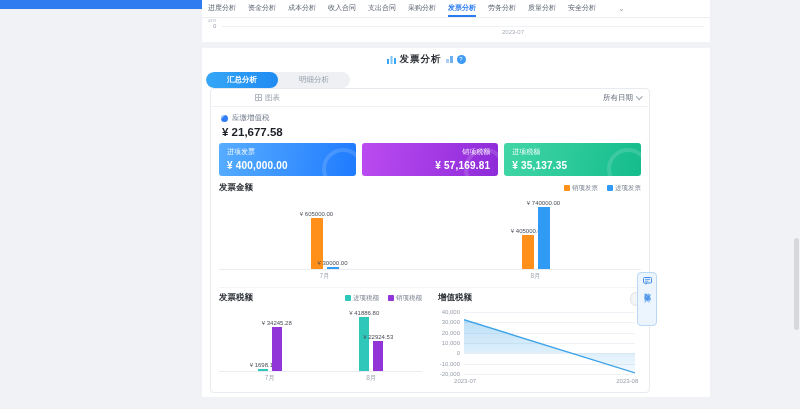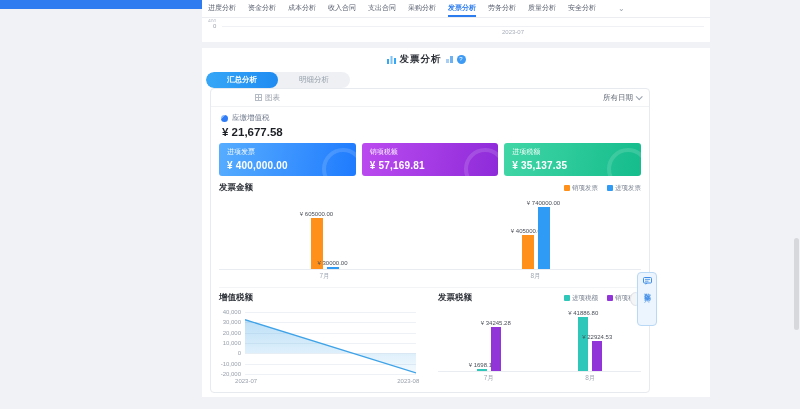--- a/index.html
+++ b/index.html
@@ -171,21 +171,21 @@
           <span class="kpi-label">应缴增值税</span>
         </div>
         <div class="kpi-value">¥ 21,677.58</div>
       </div>
 
       <div class="cards-row" id="cards-row">
           <div class="kpi-card" style="background: linear-gradient(100deg, rgb(87, 173, 255), rgb(31, 123, 254));">
             <span class="c-label">进项发票</span>
             <span class="c-value">¥ 400,000.00</span>
           </div>
-          <div class="kpi-card" style="background: linear-gradient(100deg, rgb(187, 75, 240), rgb(142, 43, 217));">
+          <div class="kpi-card" style="background: linear-gradient(100deg, rgb(187, 75, 240), rgb(142, 43, 217)); text-align: right;">
             <span class="c-label">销项税额</span>
             <span class="c-value">¥ 57,169.81</span>
           </div>
           <div class="kpi-card" style="background: linear-gradient(100deg, rgb(65, 214, 166), rgb(21, 188, 140));">
             <span class="c-label">进项税额</span>
             <span class="c-value">¥ 35,137.35</span>
           </div>
         </div>
 
       <div class="chart-block" id="chart1">
@@ -224,20 +224,61 @@
               </div>
             </div>
           </div>
         <div class="xlab-row" id="xlabs1">
             <span class="xlab">7月</span>
             <span class="xlab">8月</span>
           </div>
       </div>
 
       <div class="charts-bottom">
+        <div class="half" id="chart2">
+          <div class="chart-head">
+            <span class="chart-title">发票税额</span>
+            <div class="legend" id="legend2">
+                <span class="legend-item">
+                  <span class="legend-swatch" style="background: rgb(46, 199, 185);"></span>
+                  <span class="legend-label">进项税额</span>
+                </span>
+                <span class="legend-item">
+                  <span class="legend-swatch" style="background: rgb(145, 53, 216);"></span>
+                  <span class="legend-label">销项税额</span>
+                </span>
+              </div>
+          </div>
+          <div class="bars-row" id="bars2" style="height:56px;">
+              <div class="bar-group" style="gap: 4px;">
+                <div class="bar-wrap">
+                  <span class="bar-label">¥ 1698.11</span>
+                  <div class="bar" style="height: 2.2px; background: rgb(46, 199, 185);"></div>
+                </div>
+                <div class="bar-wrap">
+                  <span class="bar-label">¥ 34245.28</span>
+                  <div class="bar" style="height: 44.1px; background: rgb(145, 53, 216);"></div>
+                </div>
+              </div>
+              <div class="bar-group" style="gap: 4px;">
+                <div class="bar-wrap">
+                  <span class="bar-label">¥ 41886.80</span>
+                  <div class="bar" style="height: 54px; background: rgb(46, 199, 185);"></div>
+                </div>
+                <div class="bar-wrap">
+                  <span class="bar-label">¥ 22924.53</span>
+                  <div class="bar" style="height: 29.6px; background: rgb(145, 53, 216);"></div>
+                </div>
+              </div>
+            </div>
+          <div class="xlab-row" id="xlabs2">
+              <span class="xlab">7月</span>
+              <span class="xlab">8月</span>
+            </div>
+        </div>
         <div class="half" id="chart3">
           <div class="chart-head">
             <span class="chart-title">增值税额</span>
           </div>
           <div class="line-plot" id="line-plot">
               <span class="ytick" style="top: 1px;">40,000</span>
               <span class="ytick" style="top: 11.3px;">30,000</span>
               <span class="ytick" style="top: 21.7px;">20,000</span>
               <span class="ytick" style="top: 32px;">10,000</span>
               <span class="ytick" style="top: 42.3px;">0</span>
@@ -261,61 +302,20 @@
                 </defs>
                 <polygon points="0,7.70 100,60.93 100,41.33 0,41.33" fill="url(#vatFill)"></polygon>
                 <polyline points="0,7.70 100,60.93" fill="none" stroke="#3FA3E8" stroke-width="1.4" vector-effect="non-scaling-stroke"></polyline>
               </svg>
               <div class="line-xlabs">
                 <span class="xl-left">2023-07</span>
                 <span class="xl-right">2023-08</span>
               </div>
             </div>
         </div>
-        <div class="half" id="chart2">
-          <div class="chart-head">
-            <span class="chart-title">发票税额</span>
-            <div class="legend" id="legend2">
-                <span class="legend-item">
-                  <span class="legend-swatch" style="background: rgb(46, 199, 185);"></span>
-                  <span class="legend-label">进项税额</span>
-                </span>
-                <span class="legend-item">
-                  <span class="legend-swatch" style="background: rgb(145, 53, 216);"></span>
-                  <span class="legend-label">销项税额</span>
-                </span>
-              </div>
-          </div>
-          <div class="bars-row" id="bars2" style="height:56px;">
-              <div class="bar-group" style="gap: 4px;">
-                <div class="bar-wrap">
-                  <span class="bar-label">¥ 1698.11</span>
-                  <div class="bar" style="height: 2.2px; background: rgb(46, 199, 185);"></div>
-                </div>
-                <div class="bar-wrap">
-                  <span class="bar-label">¥ 34245.28</span>
-                  <div class="bar" style="height: 44.1px; background: rgb(145, 53, 216);"></div>
-                </div>
-              </div>
-              <div class="bar-group" style="gap: 4px;">
-                <div class="bar-wrap">
-                  <span class="bar-label">¥ 41886.80</span>
-                  <div class="bar" style="height: 54px; background: rgb(46, 199, 185);"></div>
-                </div>
-                <div class="bar-wrap">
-                  <span class="bar-label">¥ 22924.53</span>
-                  <div class="bar" style="height: 29.6px; background: rgb(145, 53, 216);"></div>
-                </div>
-              </div>
-            </div>
-          <div class="xlab-row" id="xlabs2">
-              <span class="xlab">7月</span>
-              <span class="xlab">8月</span>
-            </div>
-        </div>
       </div>
     </div>
   </div>
 </div>
 
 <div class="float-handle"></div>
 <div class="float-widget">
   <svg width="9" height="8" viewBox="0 0 9 8">
       <rect x="0.5" y="0.5" width="8" height="5.5" rx="1" fill="none" stroke="#3f8de8"></rect>
       <line x1="2" y1="2.4" x2="7" y2="2.4" stroke="#3f8de8" stroke-width="0.8"></line>

